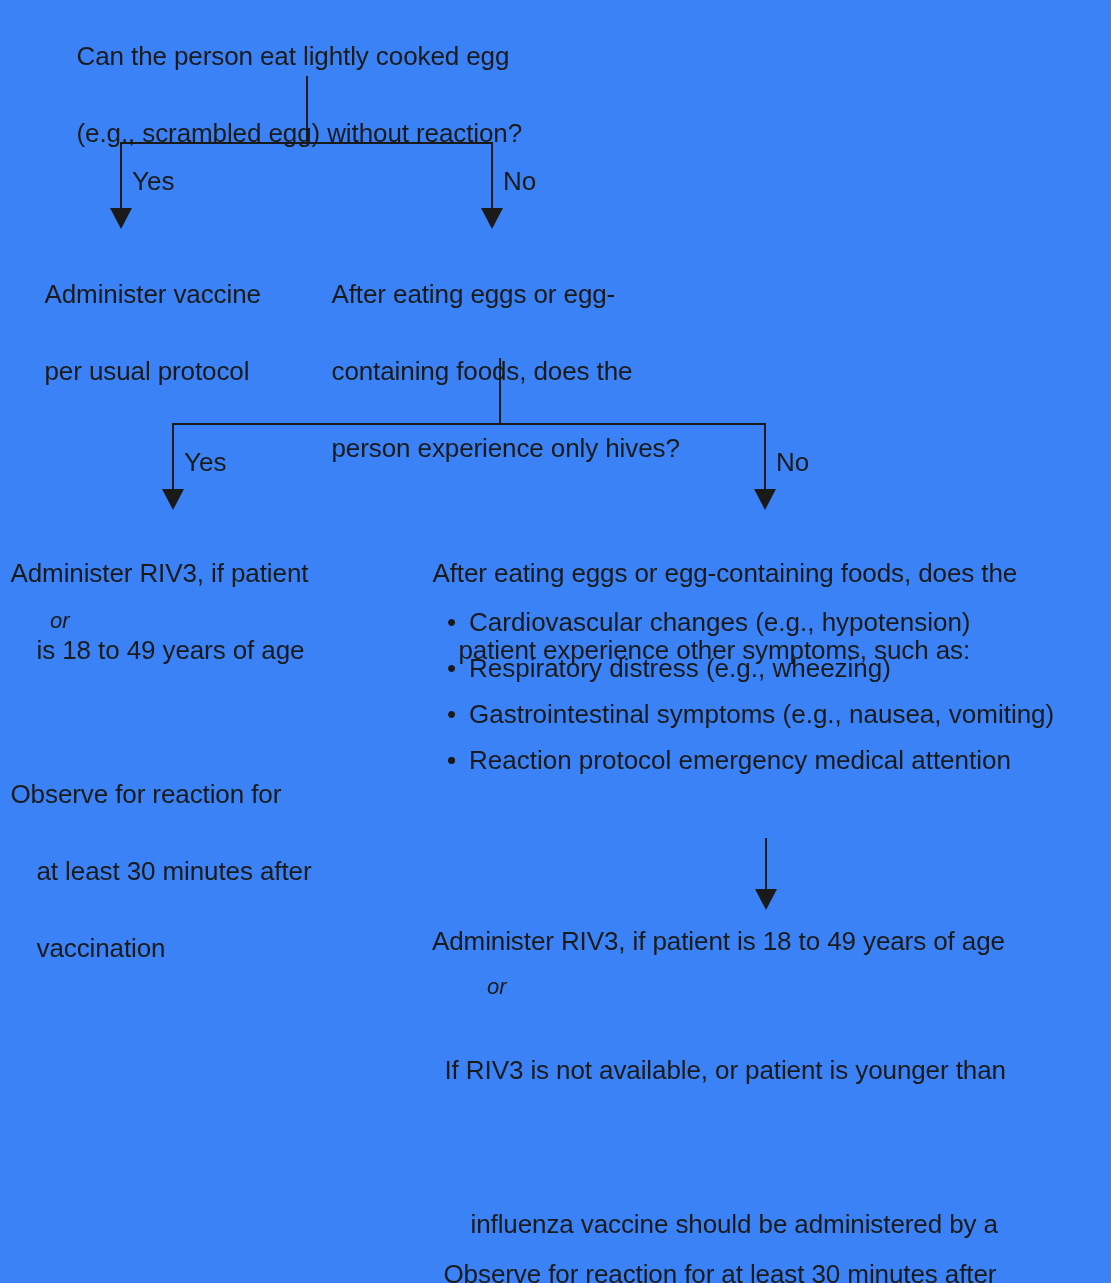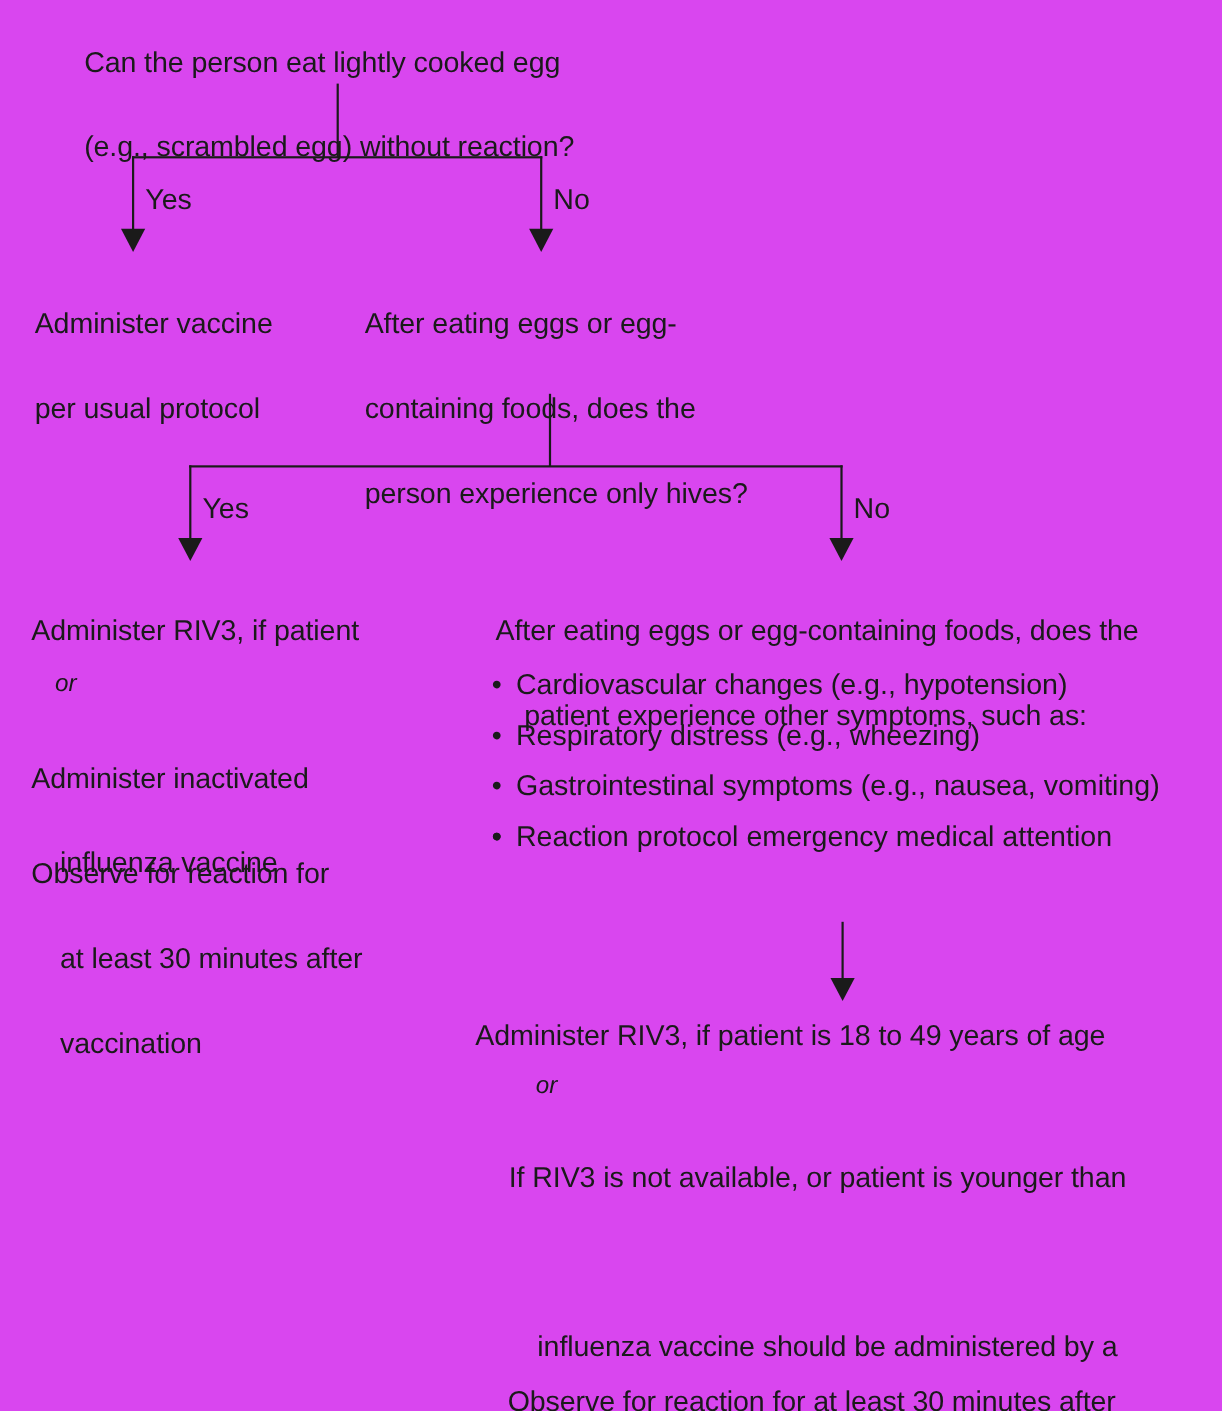--- a/index.html
+++ b/index.html
@@ -9,42 +9,42 @@
     background: #ffffff;
   }
   body {
     font-family: "Liberation Sans", sans-serif;
     color: #1a1a1a;
   }
   #canvas {
     position: relative;
     width: 1111px;
     height: 1283px;
-    background: #d946ef;
+    background: #3b82f6;
     overflow: hidden;
   }
   .txt {
     position: absolute;
     font-size: 26px;
     line-height: 38.5px;
     color: #1a1a1a;
     white-space: pre-wrap;
     letter-spacing: -0.1px;
   }
   .or-line {
     position: absolute;
     font-size: 22px;
     line-height: 38.5px;
     font-style: italic;
     color: #1a1a1a;
   }
   
   .hang {
     text-indent: 0;
-    padding-left: 26px;
+    padding-left: 8px;
   }
   .hang > .first {
     margin-left: -26px;
   }
   
   .vline {
     position: absolute;
     width: 2px;
     background: #1a1a1a;
   }
@@ -100,21 +100,21 @@
   <div class="vline" style="left:306px; top:76px; height:67px;"></div>
   <div class="hline" style="left:120px; top:142px; width:373px;"></div>
   <div class="vline" style="left:120px; top:142px; height:77px;"></div>
   <div class="arrowhead" style="left:110px; top:208px;"></div>
   <div class="vline" style="left:491px; top:142px; height:77px;"></div>
   <div class="arrowhead" style="left:481px; top:208px;"></div>
 
   <div class="edge-label" style="left:132px; top:166px;">Yes</div>
   <div class="edge-label" style="left:503px; top:166px;">No</div>
 
-  <div class="txt" style="left:3px; top:236px; width:280px;">
+  <div class="txt" style="left:16px; top:236px; width:280px;">
     <span>Administer vaccine</span><br>
     <span>per usual protocol</span>
   </div>
 
   <div class="txt" style="left:303px; top:236px; width:420px;">
     <span>After eating eggs or egg-</span><br>
     <span>containing foods, does the</span><br>
     <span>person experience only hives?</span>
   </div>
 
@@ -123,28 +123,25 @@
   <div class="vline" style="left:172px; top:423px; height:77px;"></div>
   <div class="arrowhead" style="left:162px; top:489px;"></div>
   <div class="vline" style="left:764px; top:423px; height:77px;"></div>
   <div class="arrowhead" style="left:754px; top:489px;"></div>
 
   <div class="edge-label" style="left:184px; top:447px;">Yes</div>
   <div class="edge-label" style="left:776px; top:447px;">No</div>
 
   <div class="txt hang" style="left:0px; top:515px; width:360px;">
     <span class="first">Administer RIV3, if patient</span><br>
+    <span>is 18 to 49 years of age</span>
   </div>
 
   <div class="or-line" style="left:50px; top:602px;">or</div>
 
-  <div class="txt hang" style="left:0px; top:649px; width:360px;">
-    <span class="first">Administer inactivated</span><br>
-    <span>influenza vaccine</span>
-  </div>
 
   <div class="txt hang" style="left:0px; top:736px; width:360px;">
     <span class="first">Observe for reaction for</span><br>
     <span>at least 30 minutes after</span><br>
     <span>vaccination</span>
   </div>
 
   <div class="txt hang" style="left:422px; top:515px; width:690px;">
     <span class="first">After eating eggs or egg-containing foods, does the</span><br>
     <span>patient experience other symptoms, such as:</span>

